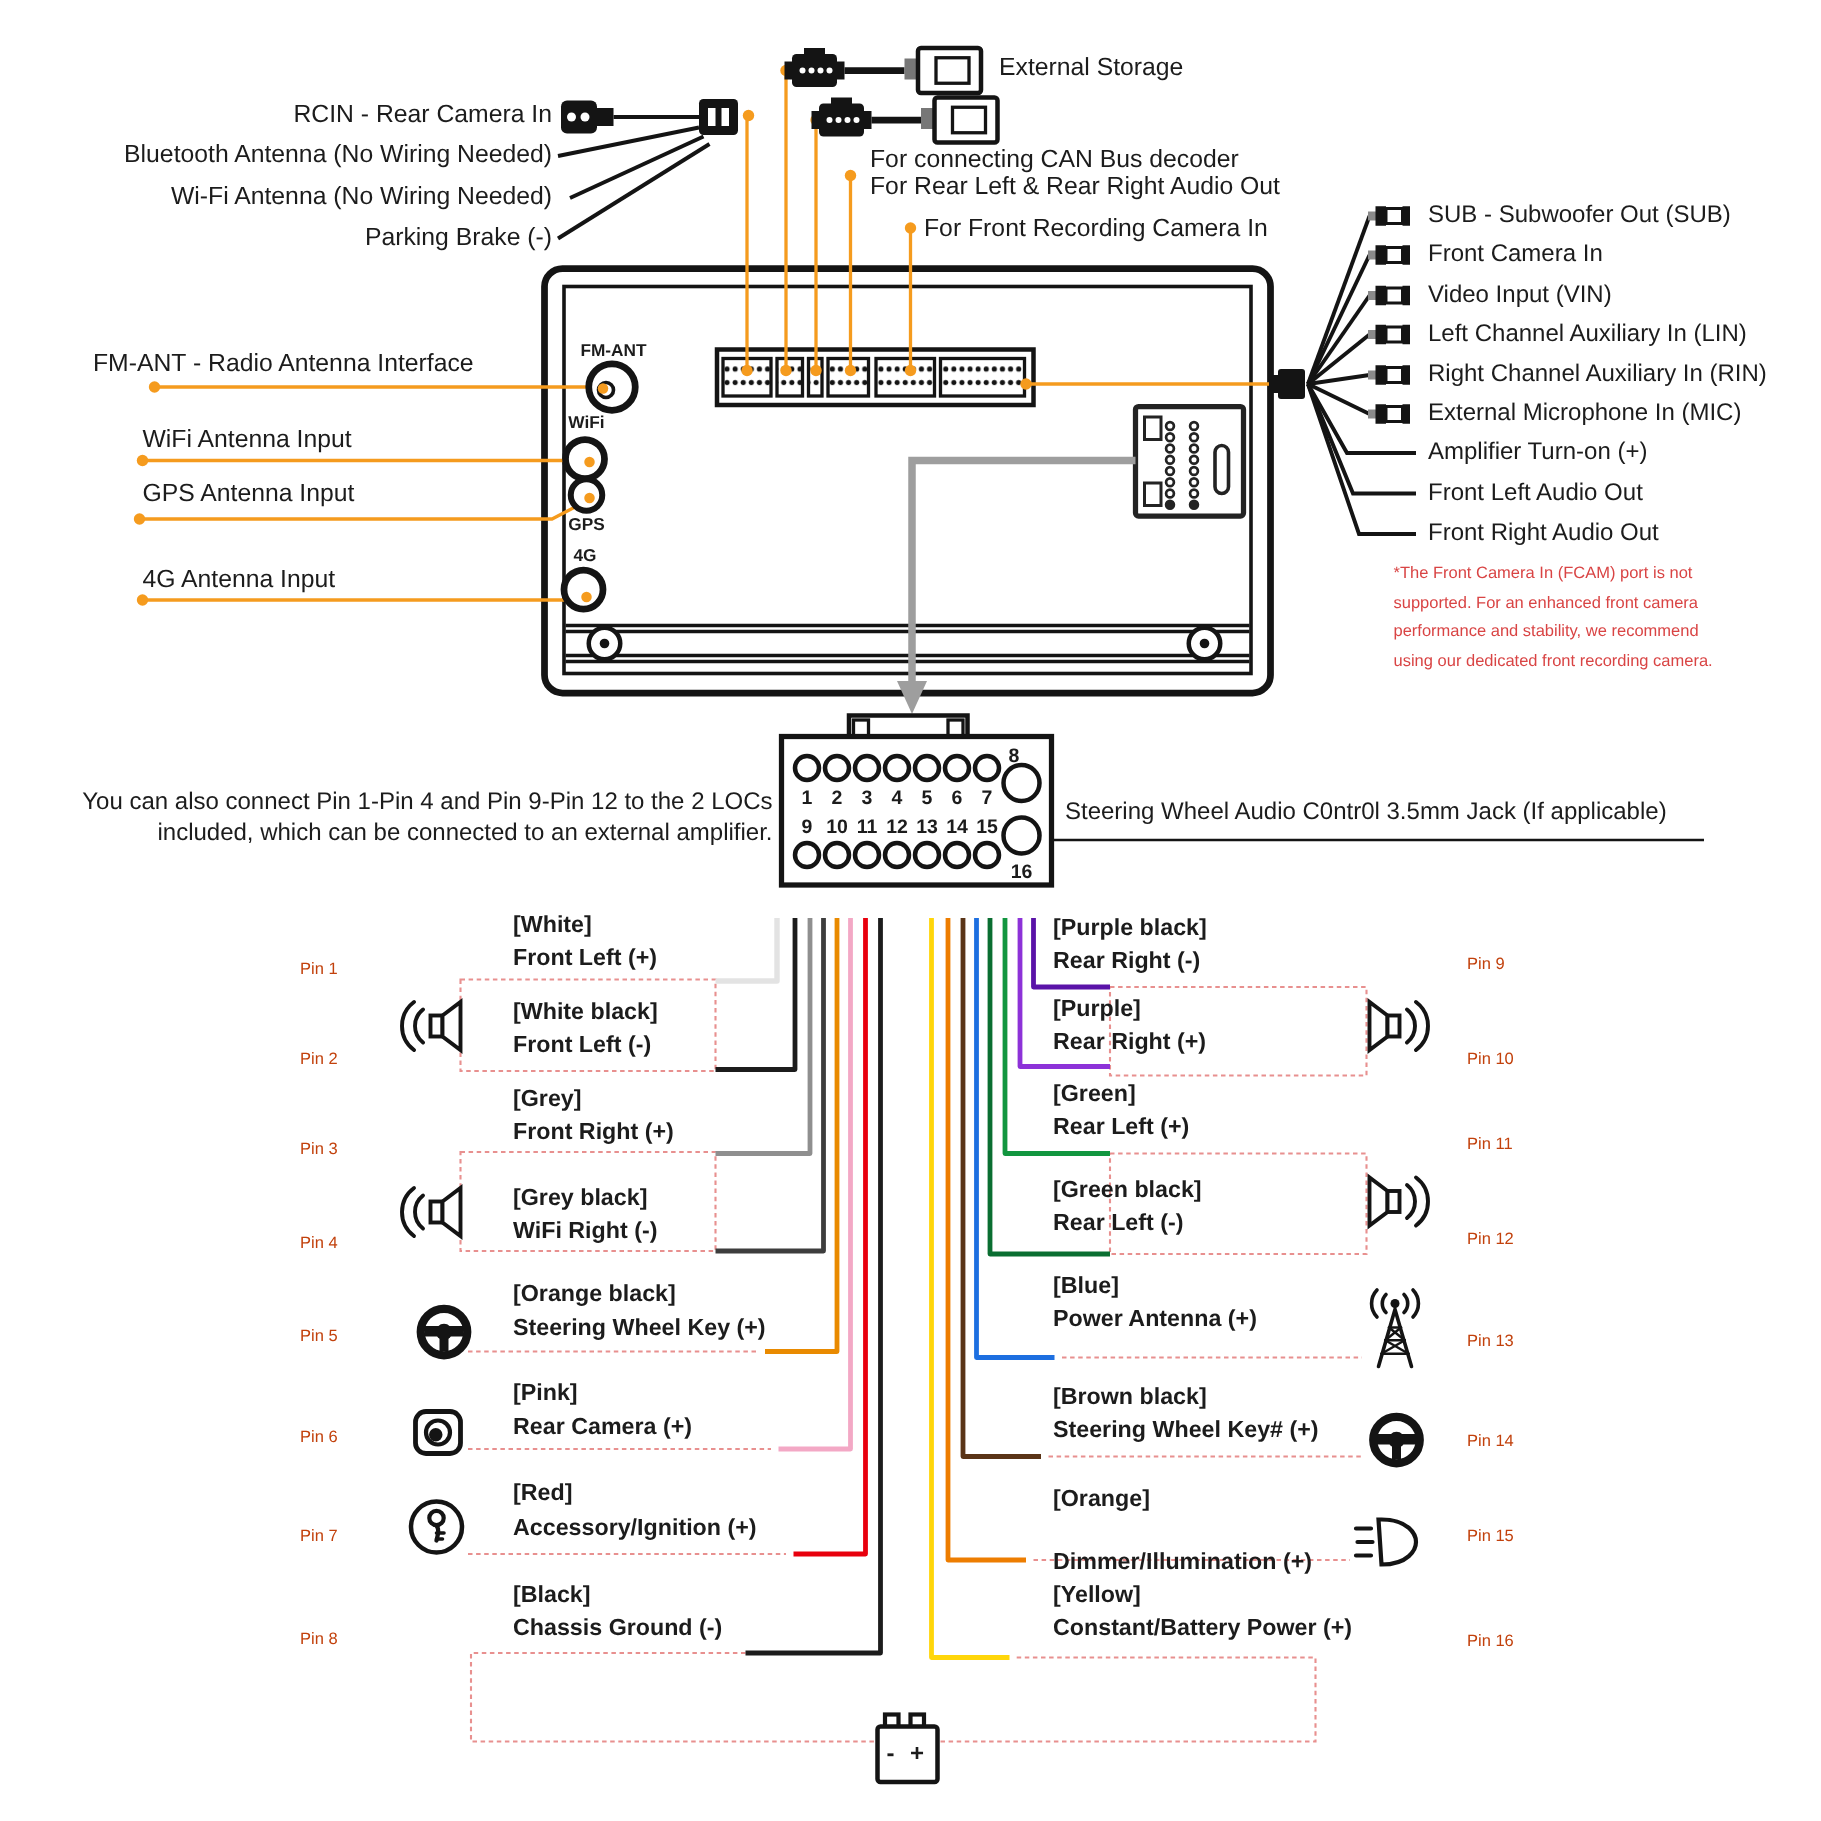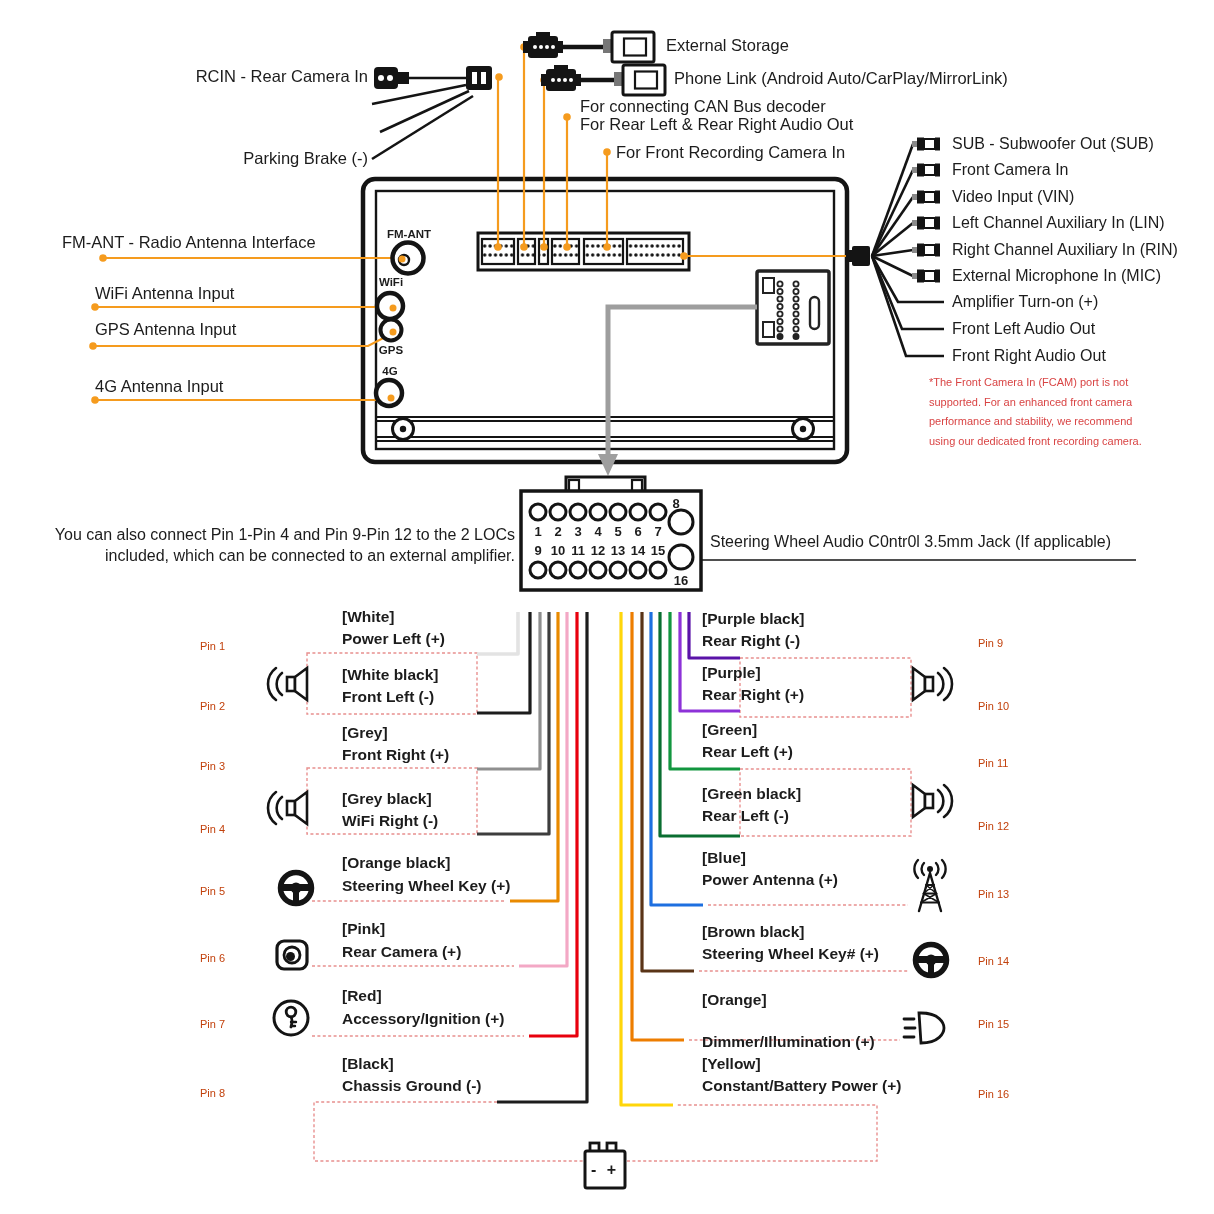--- a/index.html
+++ b/index.html
@@ -309,24 +309,25 @@
     <path d="M-22,-9 H-12 M-21,0 H-11 M-22,9 H-12" fill="none" stroke-width="2.8"></path>
   </g>
   <g fill="#fff" stroke="#141414">
     <rect x="590" y="1143" width="9" height="10" stroke-width="2.8"></rect>
     <rect x="607" y="1143" width="9" height="10" stroke-width="2.8"></rect>
     <rect x="585" y="1151" width="40" height="37" rx="2" stroke-width="3"></rect>
   </g>
 </svg>
 
 <div class="lbl s16 r" style="left:40px;top:67px;width:328px">RCIN - Rear Camera In</div>
+<div class="lbl s16 r" style="left:40px;top:94px;width:328px">Bluetooth Antenna (No Wiring Needed)</div>
+<div class="lbl s16 r" style="left:40px;top:122px;width:328px">Wi-Fi Antenna (No Wiring Needed)</div>
 <div class="lbl s16 r" style="left:40px;top:149px;width:328px">Parking Brake (-)</div>
 
 <div class="lbl s16" style="left:666px;top:36px">External Storage</div>
-<div class="lbl s16" style="left:674px;top:69px">Phone Link (Android Auto/CarPlay/MirrorLink)</div>
 <div class="lbl s16" style="left:580px;top:97px">For connecting CAN Bus decoder</div>
 <div class="lbl s16" style="left:580px;top:115px">For Rear Left &amp; Rear Right Audio Out</div>
 <div class="lbl s16" style="left:616px;top:143px">For Front Recording Camera In</div>
 
 <div class="lbl s16" style="left:62px;top:233px">FM-ANT - Radio Antenna Interface</div>
 <div class="lbl s16" style="left:95px;top:284px">WiFi Antenna Input</div>
 <div class="lbl s16" style="left:95px;top:320px">GPS Antenna Input</div>
 <div class="lbl s16" style="left:95px;top:377px">4G Antenna Input</div>
 
 <div class="lbl unit c" style="left:382px;top:228px;width:54px">FM-ANT</div>
@@ -373,21 +374,21 @@
 <div class="lbl pinlbl" style="left:200px;top:640px">Pin 1</div>
 <div class="lbl pinlbl" style="left:200px;top:700px">Pin 2</div>
 <div class="lbl pinlbl" style="left:200px;top:760px">Pin 3</div>
 <div class="lbl pinlbl" style="left:200px;top:823px">Pin 4</div>
 <div class="lbl pinlbl" style="left:200px;top:885px">Pin 5</div>
 <div class="lbl pinlbl" style="left:200px;top:952px">Pin 6</div>
 <div class="lbl pinlbl" style="left:200px;top:1018px">Pin 7</div>
 <div class="lbl pinlbl" style="left:200px;top:1087px">Pin 8</div>
 
 <div class="lbl wl" style="left:342px;top:608px">[White]</div>
-<div class="lbl wl" style="left:342px;top:630px">Power Left (+)</div>
+<div class="lbl wl" style="left:342px;top:630px">Front Left (+)</div>
 <div class="lbl wl" style="left:342px;top:666px">[White black]</div>
 <div class="lbl wl" style="left:342px;top:688px">Front Left (-)</div>
 <div class="lbl wl" style="left:342px;top:724px">[Grey]</div>
 <div class="lbl wl" style="left:342px;top:746px">Front Right (+)</div>
 <div class="lbl wl" style="left:342px;top:790px">[Grey black]</div>
 <div class="lbl wl" style="left:342px;top:812px">WiFi Right (-)</div>
 <div class="lbl wl" style="left:342px;top:854px">[Orange black]</div>
 <div class="lbl wl" style="left:342px;top:877px">Steering Wheel Key (+)</div>
 <div class="lbl wl" style="left:342px;top:920px">[Pink]</div>
 <div class="lbl wl" style="left:342px;top:943px">Rear Camera (+)</div>

